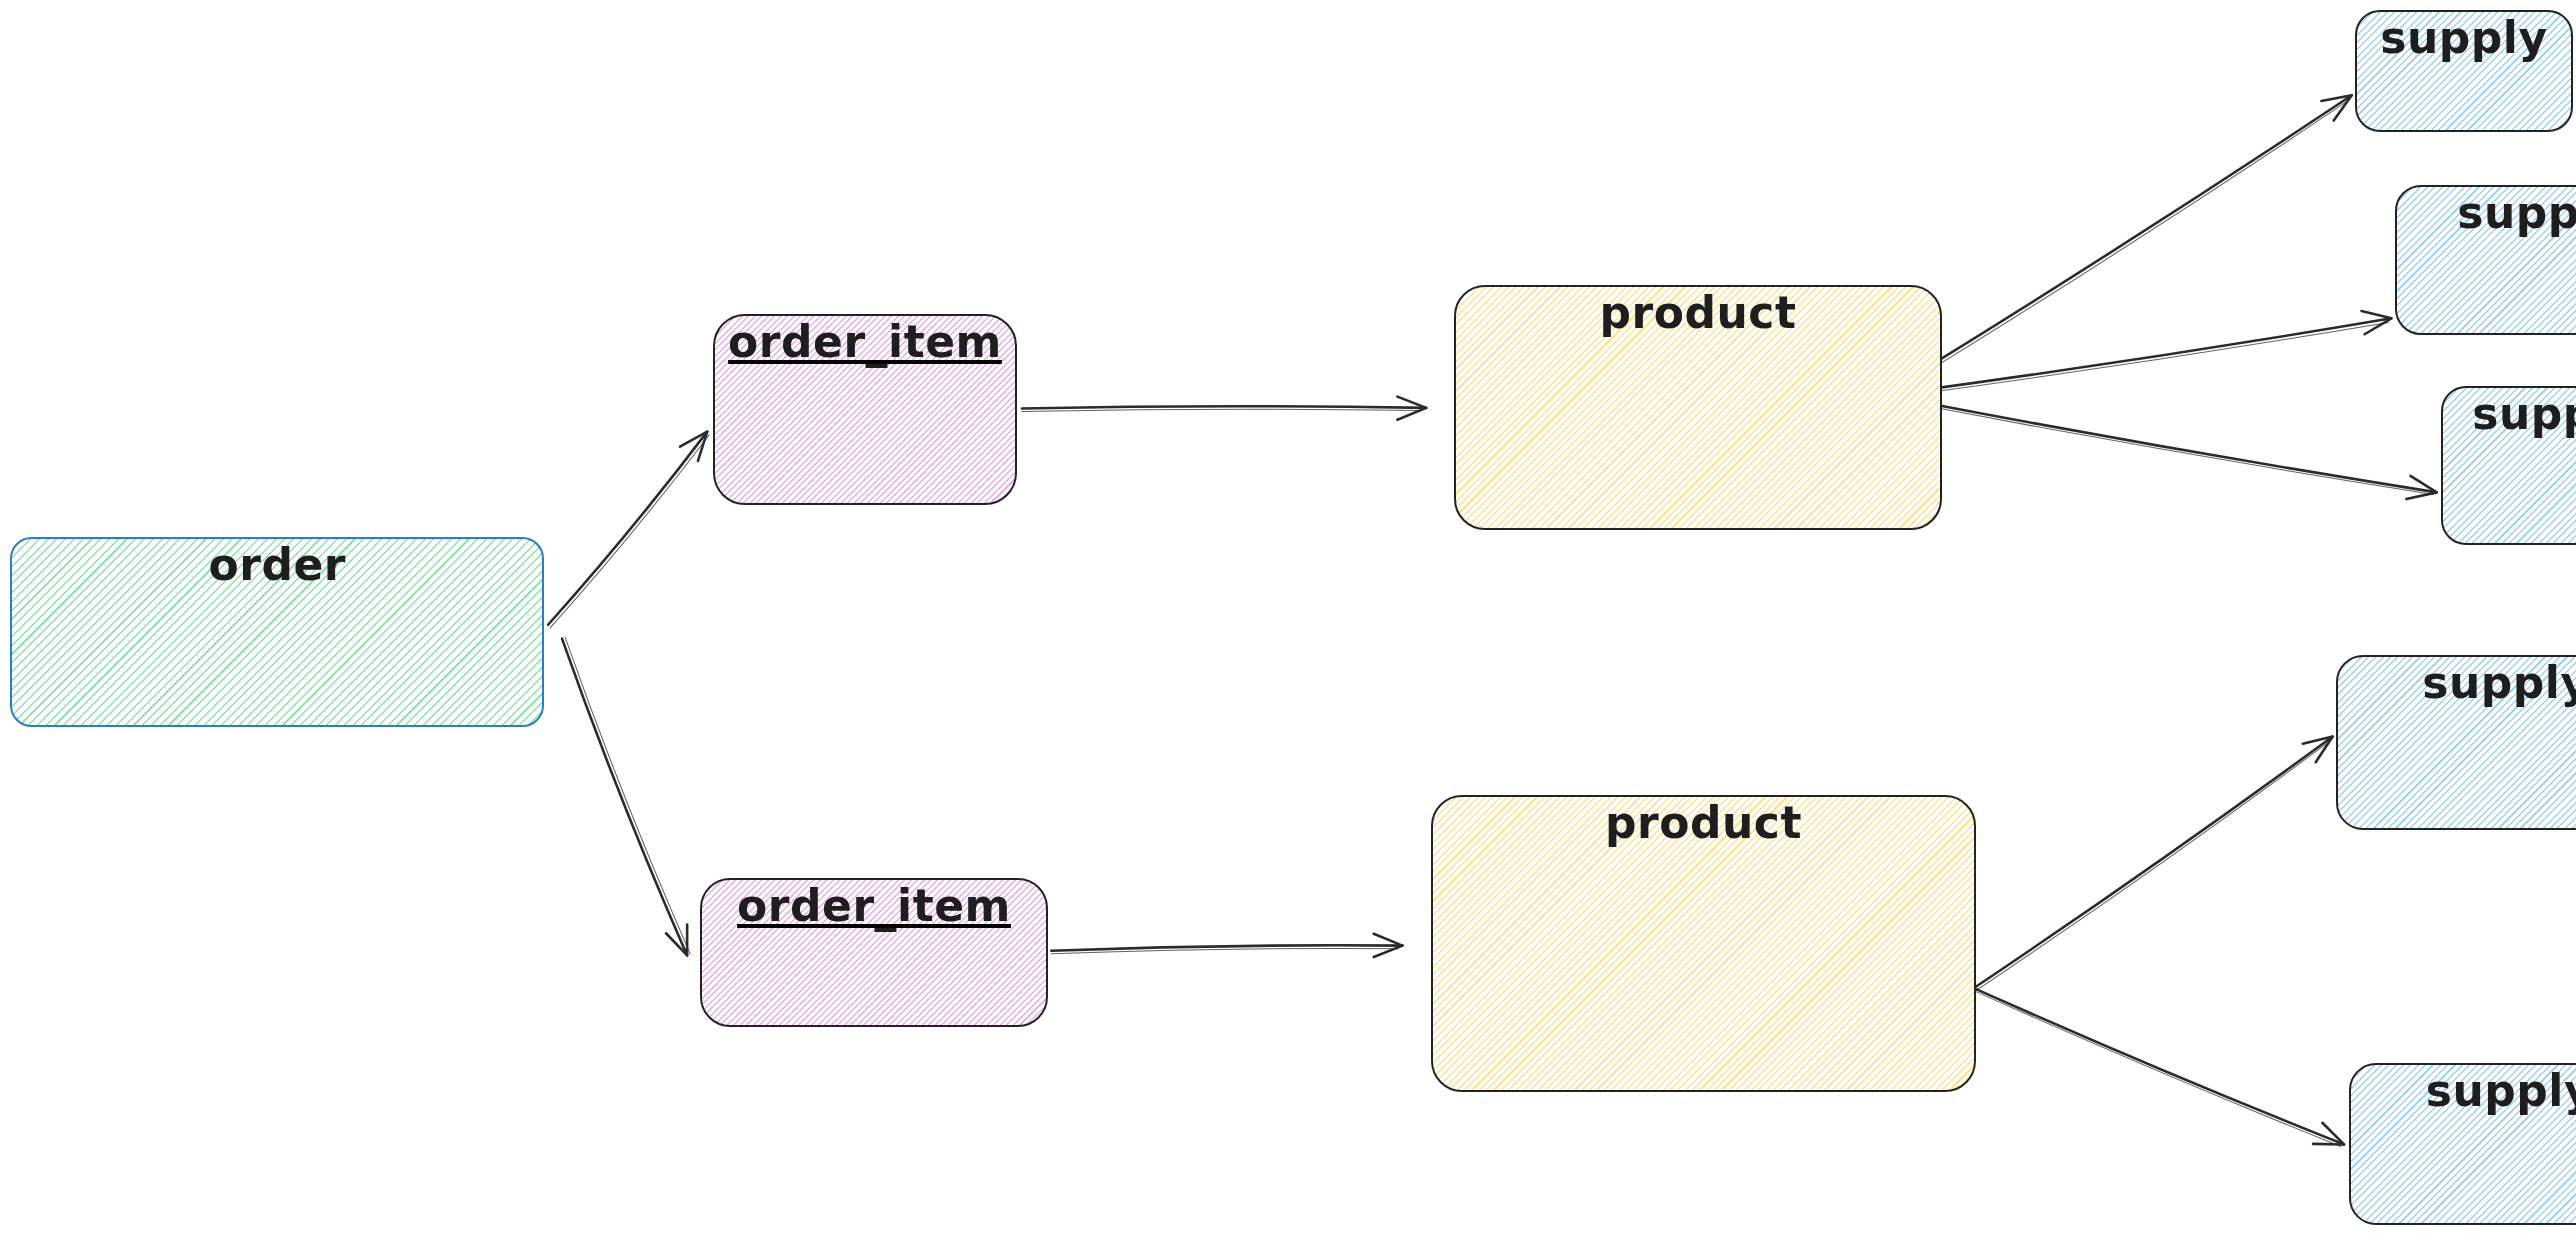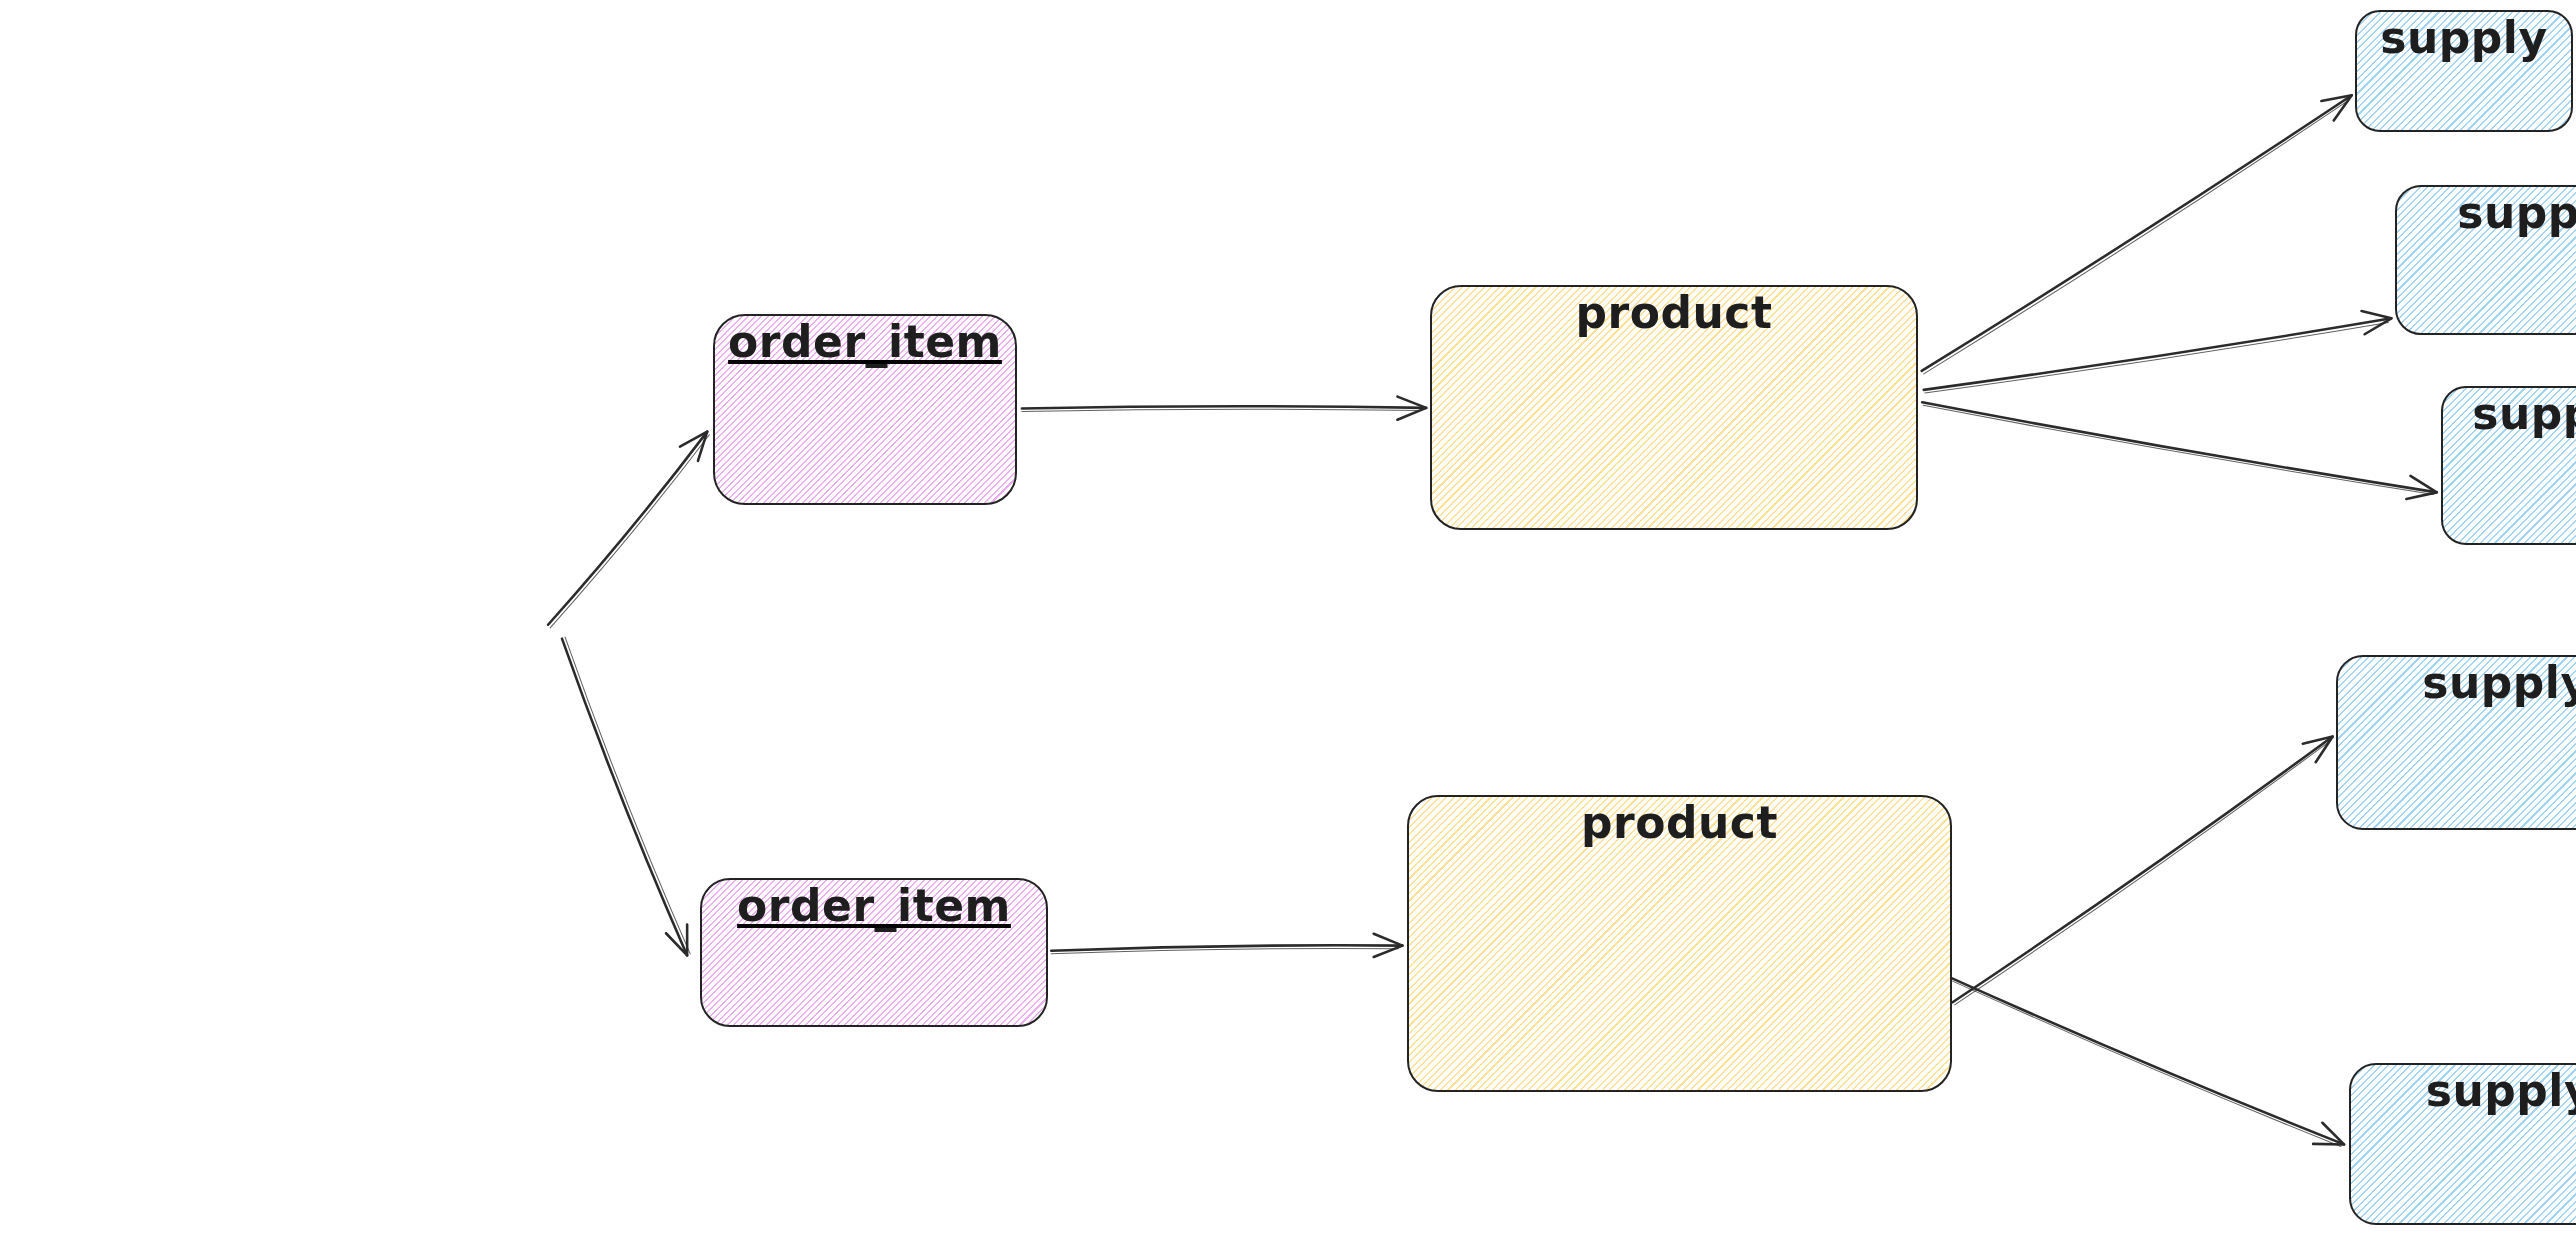--- a/index.html
+++ b/index.html
@@ -64,20 +64,21 @@
       #97e3ad 0px, #97e3ad 1.5px, transparent 1.5px, transparent 6.2px);
   }
   .fill-violet {
     background-image: repeating-linear-gradient(135deg,
       #eeaef2 0px, #eeaef2 1.5px, transparent 1.5px, transparent 4.6px);
     text-decoration: underline;
   }
   .fill-yellow {
     background-image: repeating-linear-gradient(135deg,
       #ffe296 0px, #ffe296 1.5px, transparent 1.5px, transparent 5.2px);
+    margin-left: 24px;
   }
   .fill-blue {
     background-image: repeating-linear-gradient(135deg,
       #a3d3f5 0px, #a3d3f5 1.5px, transparent 1.5px, transparent 5.2px);
   }
   .border-blue { border-color: #2b7dc7; }
 
   
   #node-order            { left: 10.3px;   top: 537px; width: 534px; height: 190px; border-radius: 21.6px; }
   #node-order-item-top   { left: 713px; top: 314px;  width: 304px;  height: 191px; border-radius: 32px; }
@@ -145,20 +146,23 @@
       <path class="head" d="M4470 1444 L4528 1430 L4495 1480"></path>
     </g>
 
     <g>
       <path class="shaft" d="M3788 1899 Q4165 2069 4550 2222"></path>
       <path class="shaft2" d="M3790 1905 Q4167 2075 4544 2226"></path>
       <path class="head" d="M4508 2180 L4550 2222 L4490 2221"></path>
     </g>
   </svg>
 
+  <div class="node fill-green border-blue" id="node-order">
+    <span class="label">order</span>
+  </div>
 
   <div class="node fill-violet" id="node-order-item-top">
     <span class="label">order_item</span>
   </div>
 
   <div class="node fill-violet" id="node-order-item-bottom">
     <span class="label">order_item</span>
   </div>
 
   <div class="node fill-yellow" id="node-product-top">

